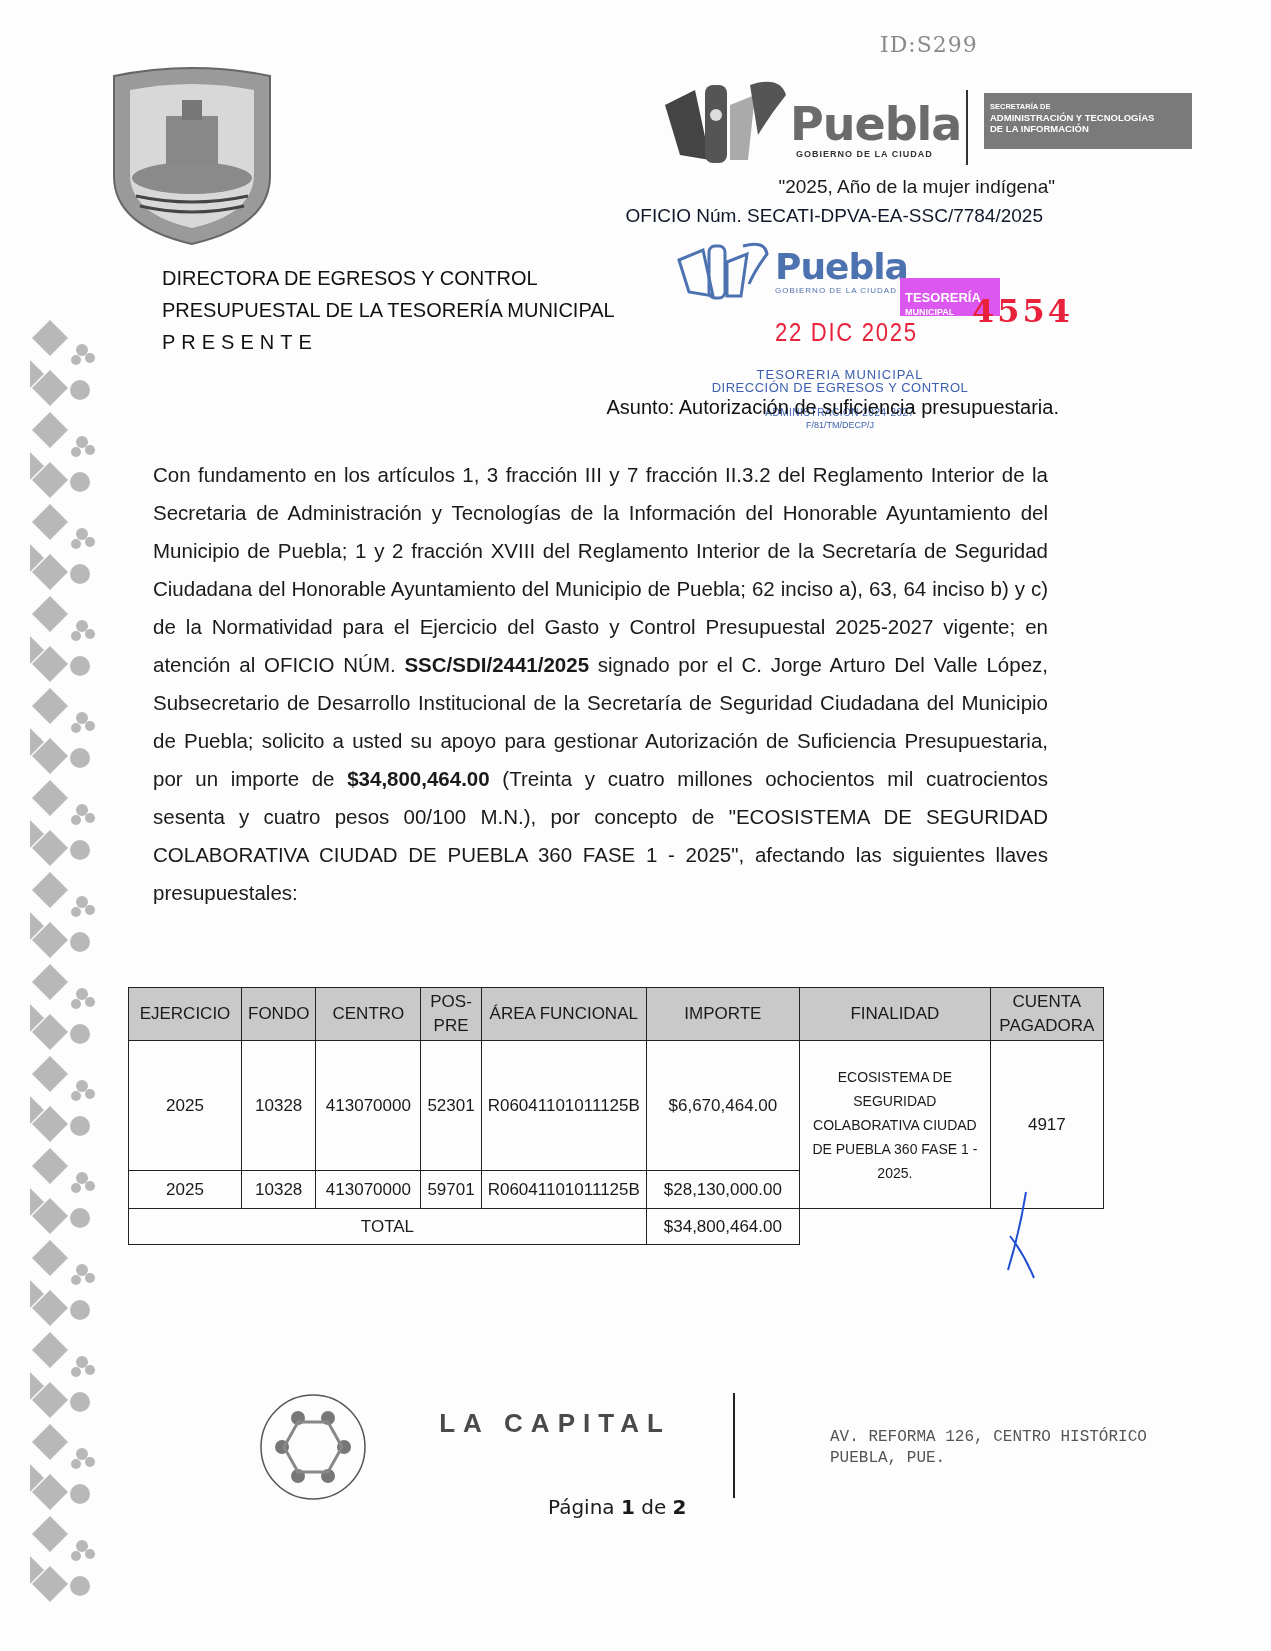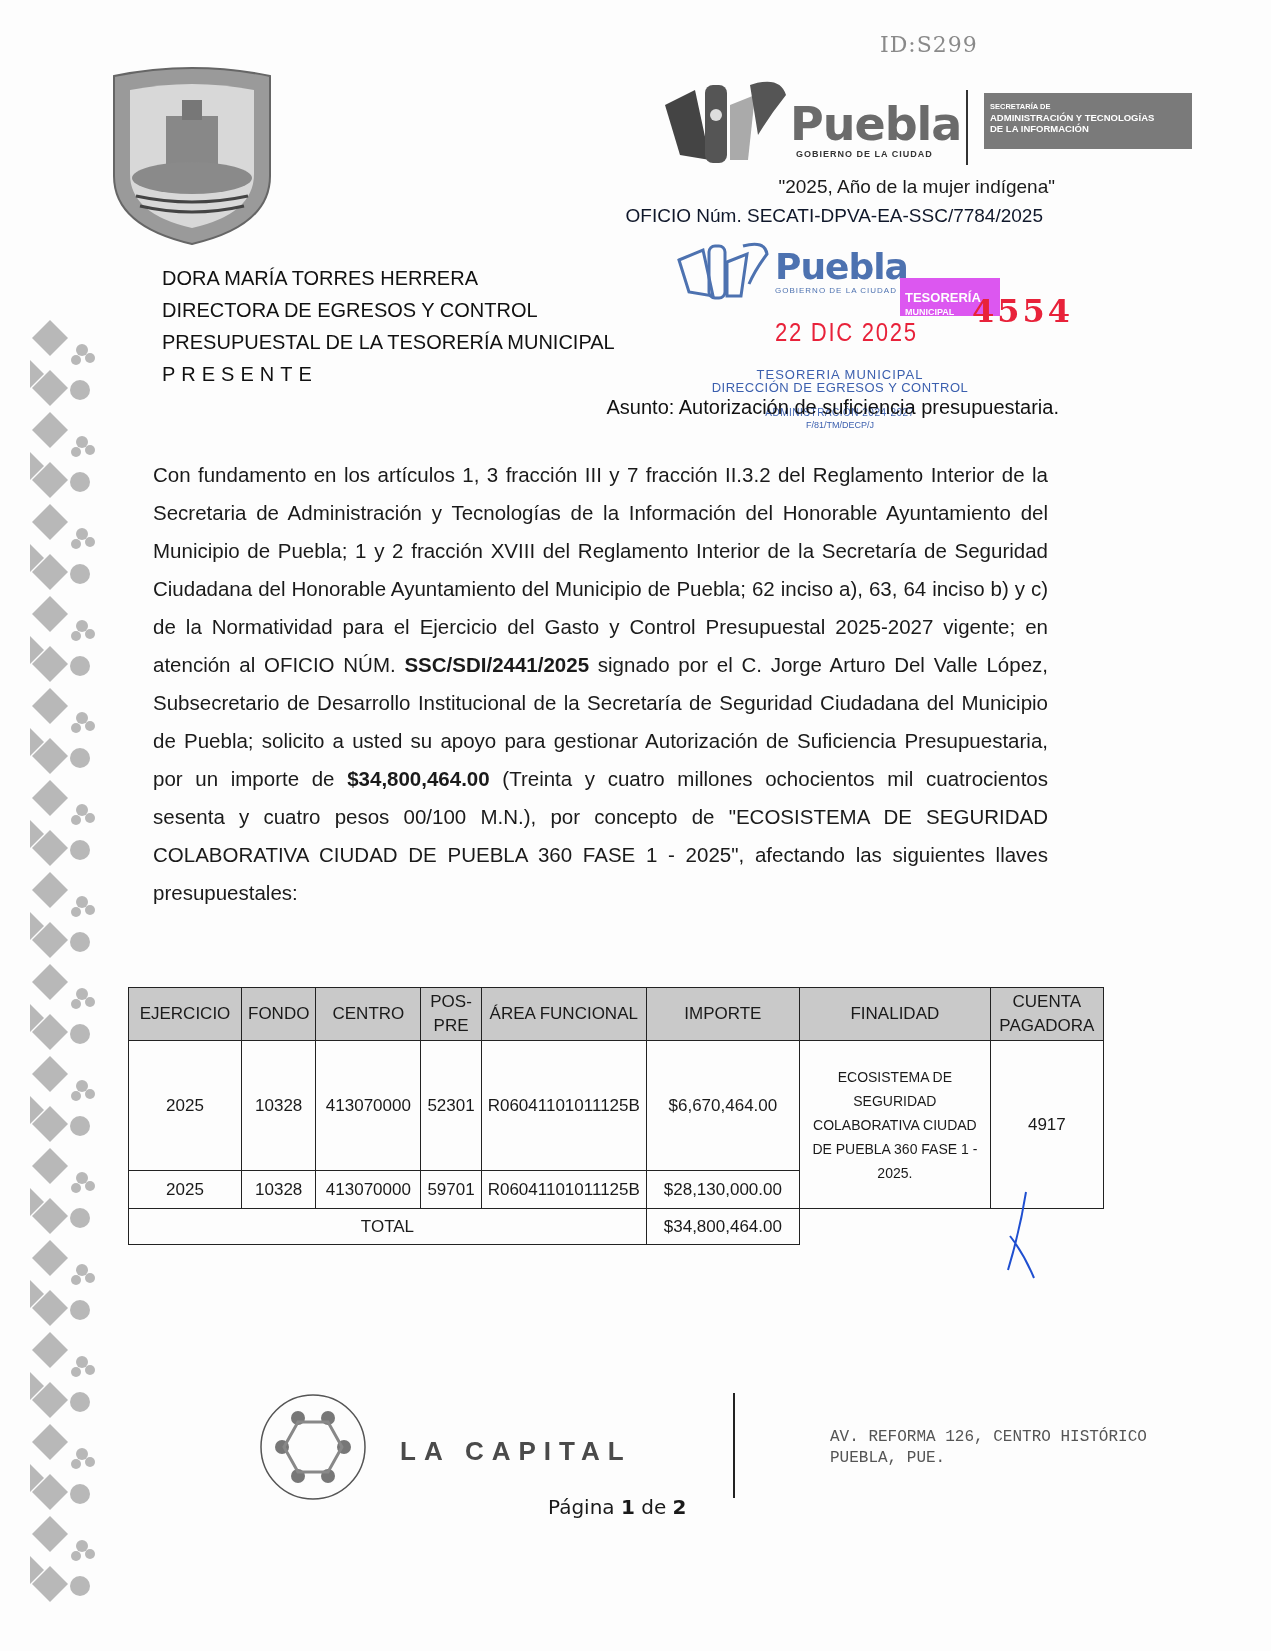--- a/index.html
+++ b/index.html
@@ -57,21 +57,21 @@
 
   
   table.budget { position:absolute; left:128px; top:987px; border-collapse:collapse; font-size:17px; color:#1a1a1a; }
   table.budget th, table.budget td { border:1.5px solid #222; text-align:center; padding:0 6px; font-weight:normal; }
   table.budget th { background:#c9c9c9; height:52px; line-height:24px; }
   table.budget td.fin { font-size:14px; line-height:24px; }
   .sig { left:990px; top:1190px; width:50px; height:90px; }
 
   
   .seal { left:258px; top:1392px; width:110px; height:110px; }
-  .capital { left:400px; top:1408px; width:310px; text-align:left; color:#4a4a4a;margin-top:28px; }
+  .capital { left:400px; top:1408px; width:310px; text-align:center; color:#4a4a4a; }
   .capital .la { font-size:26px; font-weight:bold; letter-spacing:8px; }
   .capital .imp { font-size:40px; font-weight:bold; letter-spacing:1px; line-height:40px; font-family:"DejaVu Sans", sans-serif; }
   .footer-divider { left:733px; top:1393px; width:2px; height:105px; background:#222; }
   .page-num { left:548px; top:1495px; font-size:20px; color:#1a1a1a; font-family:"DejaVu Sans", sans-serif; }
   .address { left:830px; top:1427px; font-family:"Liberation Mono", monospace; font-size:16px; color:#555; line-height:21px; white-space:nowrap; }
 </style>
 </head>
 <body>
 
 <svg class="abs border-deco" viewBox="0 0 70 1320" preserveAspectRatio="none">
@@ -153,21 +153,20 @@
 <div class="abs stamp-date">22 DIC 2025</div>
 <div class="abs stamp-num">4554</div>
 <div class="abs stamp-text">
   <div class="l1">TESORERIA MUNICIPAL</div>
   <div class="l2">DIRECCIÓN DE EGRESOS Y CONTROL</div>
   <div class="l3" style="margin-top:12px">ADMINISTRACIÓN 2024-2027</div>
   <div class="l4">F/81/TM/DECP/J</div>
 </div>
 
 <div class="abs addressee">
-  <div class="name">DORA MARÍA TORRES HERRERA</div>
   <div>DIRECTORA DE EGRESOS Y CONTROL</div>
   <div>PRESUPUESTAL DE LA TESORERÍA MUNICIPAL</div>
   <div class="presente">PRESENTE</div>
 </div>
 
 <div class="abs asunto">Asunto: Autorización de suficiencia presupuestaria.</div>
 
 <div class="abs body-text"><span>Con fundamento en los artículos 1, 3 fracción III y 7 fracción II.3.2 del Reglamento Interior de la Secretaria de Administración y Tecnologías de la Información del Honorable Ayuntamiento del Municipio de Puebla; 1 y 2 fracción XVIII del Reglamento Interior de la Secretaría de Seguridad Ciudadana del Honorable Ayuntamiento del Municipio de Puebla; 62 inciso a), 63, 64 inciso b) y c) de la Normatividad para el Ejercicio del Gasto y Control Presupuestal 2025-2027 vigente; en atención al OFICIO NÚM. </span><b>SSC/SDI/2441/2025</b><span> signado por el  C. Jorge Arturo Del Valle López, Subsecretario de Desarrollo Institucional de la Secretaría de Seguridad Ciudadana del Municipio de Puebla; solicito a usted su apoyo para gestionar Autorización de Suficiencia Presupuestaria, por un importe de </span><b>$34,800,464.00</b><span> (Treinta y cuatro millones ochocientos mil cuatrocientos sesenta y cuatro pesos 00/100 M.N.)</span><span>, por concepto de </span><span>"ECOSISTEMA DE SEGURIDAD COLABORATIVA CIUDAD DE PUEBLA 360 FASE 1 - 2025"</span><span>, afectando las siguientes llaves presupuestales:</span></div>
 
 <table class="budget">

